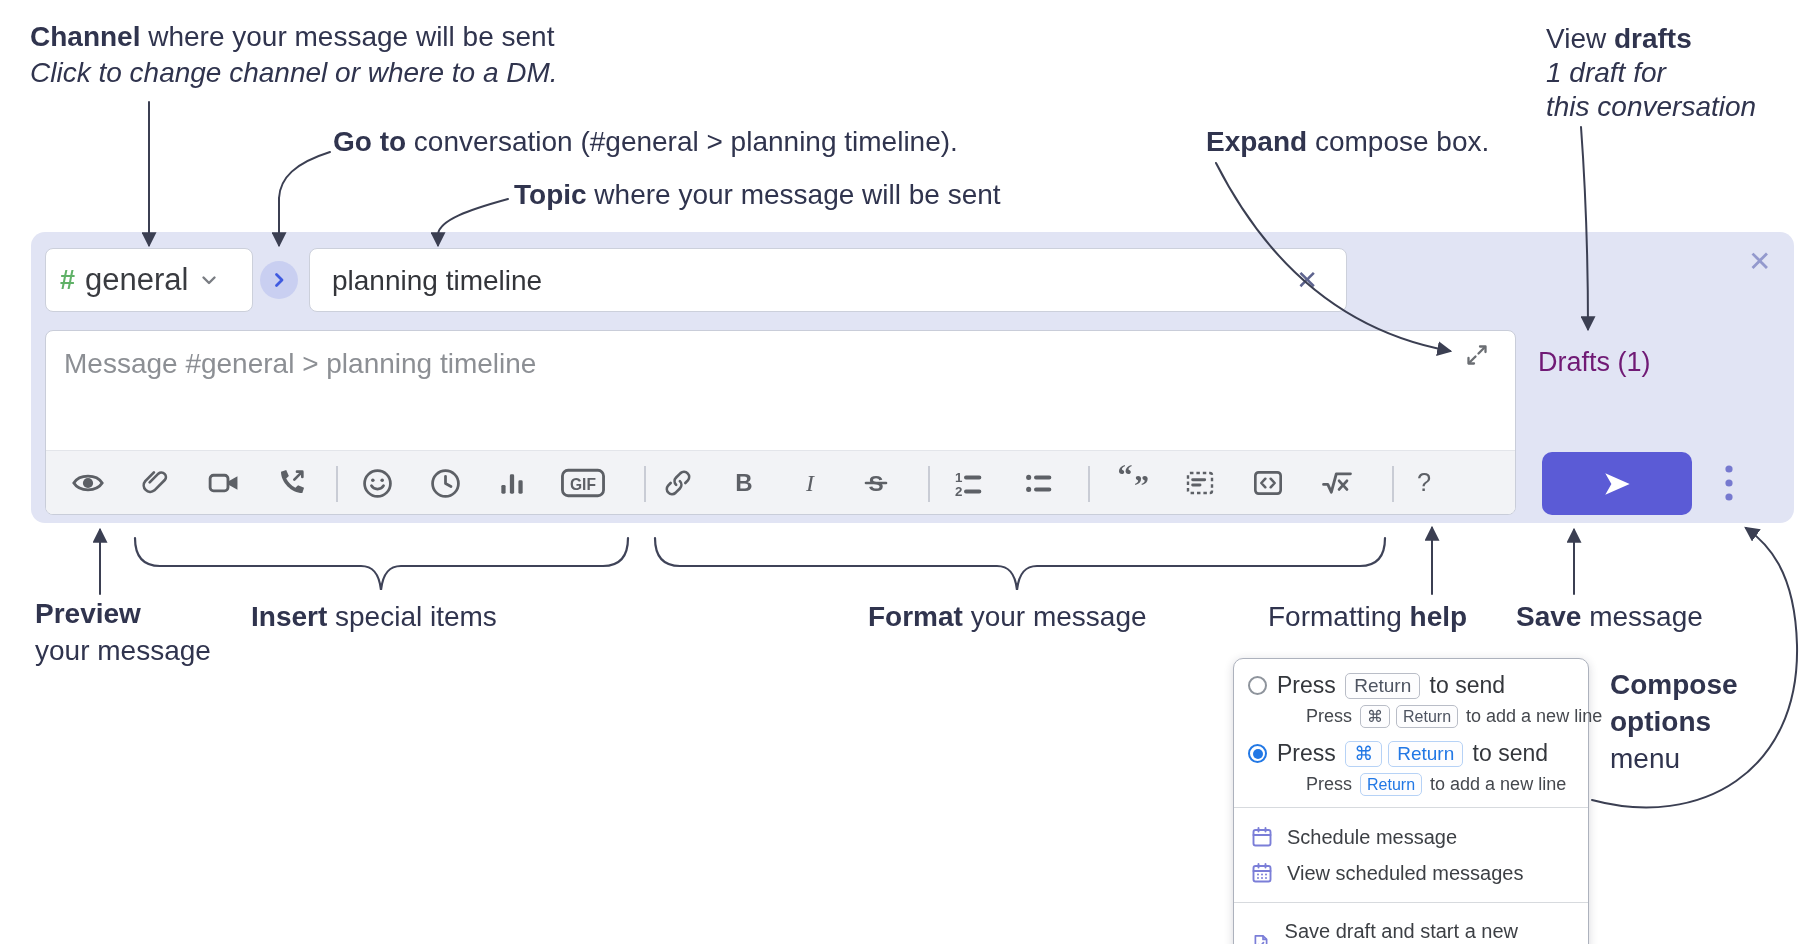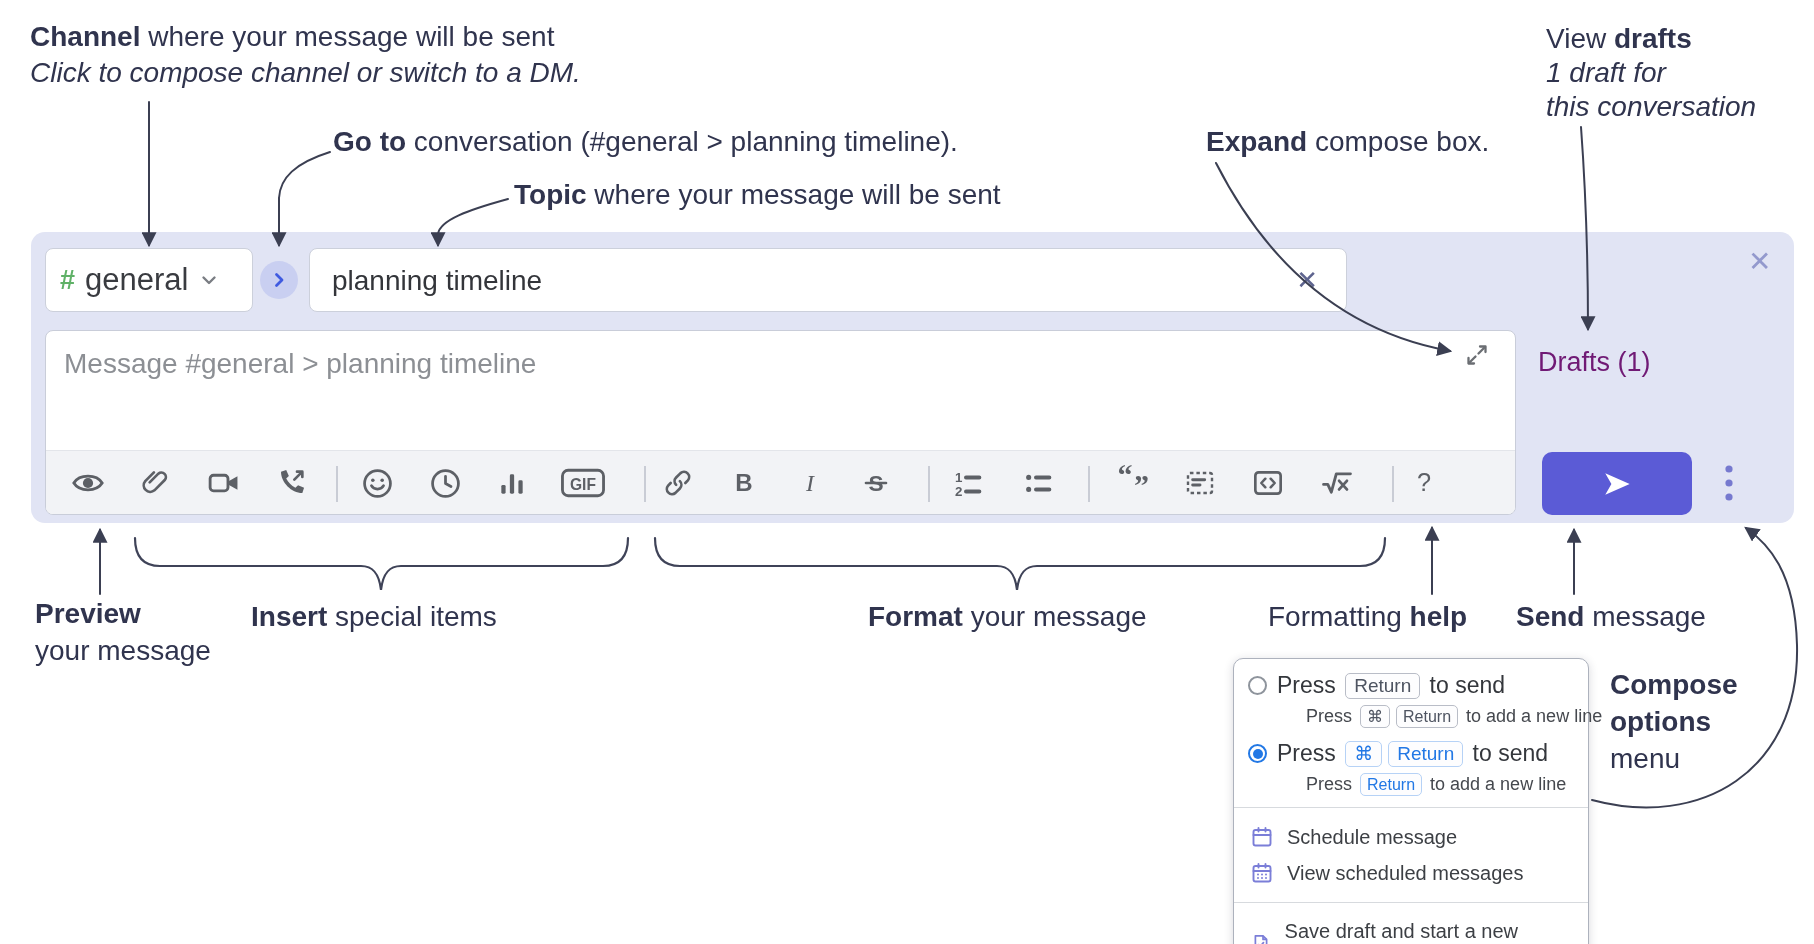--- a/index.html
+++ b/index.html
@@ -55,21 +55,21 @@
   .mitem{display:flex;align-items:center;gap:13px;padding:6px 16px;font-size:20px;color:#3c3f44;cursor:pointer;}
   
   .overlay{left:0;top:0;pointer-events:none;}
 </style>
 </head>
 <body>
 
 <div class="stage">
 
   <div class="abs ann" style="left:30px;top:20px;"><b>Channel</b><span> where your message will be sent</span></div>
-  <div class="abs ann it" style="left:30px;top:56px;">Click to compose channel or switch to a DM.</div>
+  <div class="abs ann it" style="left:30px;top:56px;">Click to change channel or where to a DM.</div>
 
   <div class="abs ann" style="left:333px;top:125px;"><b>Go to</b><span> conversation (#general &gt; planning timeline).</span></div>
   <div class="abs ann" style="left:514px;top:178px;"><b>Topic</b><span> where your message will be sent</span></div>
   <div class="abs ann" style="left:1206px;top:125px;"><b>Expand</b><span> compose box.</span></div>
 
   <div class="abs ann" style="left:1546px;top:22px;"><span>View </span><b>drafts</b></div>
   <div class="abs ann it" style="left:1546px;top:56px;">1 draft for</div>
   <div class="abs ann it" style="left:1546px;top:90px;">this conversation</div>
 
   <div class="abs compose-outer"></div>
@@ -245,21 +245,21 @@
         <circle cx="6" cy="20" r="3.6" fill="#7679cf"></circle>
         <circle cx="6" cy="34" r="3.6" fill="#7679cf"></circle>
       </svg>
   </button>
 
   <div class="abs ann" style="left:35px;top:597px;"><b>Preview</b></div>
   <div class="abs ann" style="left:35px;top:634px;">your message</div>
   <div class="abs ann" style="left:251px;top:600px;"><b>Insert</b><span> special items</span></div>
   <div class="abs ann" style="left:868px;top:600px;"><b>Format</b><span> your message</span></div>
   <div class="abs ann" style="left:1268px;top:600px;"><span>Formatting </span><b>help</b></div>
-  <div class="abs ann" style="left:1516px;top:600px;"><b>Send</b><span> message</span></div>
+  <div class="abs ann" style="left:1516px;top:600px;"><b>Save</b><span> message</span></div>
   <div class="abs ann" style="left:1610px;top:668px;"><b>Compose</b></div>
   <div class="abs ann" style="left:1610px;top:705px;"><b>options</b></div>
   <div class="abs ann" style="left:1610px;top:742px;">menu</div>
 
   <div class="abs popup">
     <div class="opt">
       <span class="radio"></span>
       <div>
         <div class="opt-main"><span>Press </span><kbd class="chip">Return</kbd><span> to send</span></div>
         <div class="opt-sub"><span>Press </span><kbd class="chip sm">⌘</kbd><kbd class="chip sm">Return</kbd><span> to add a new line</span></div>

